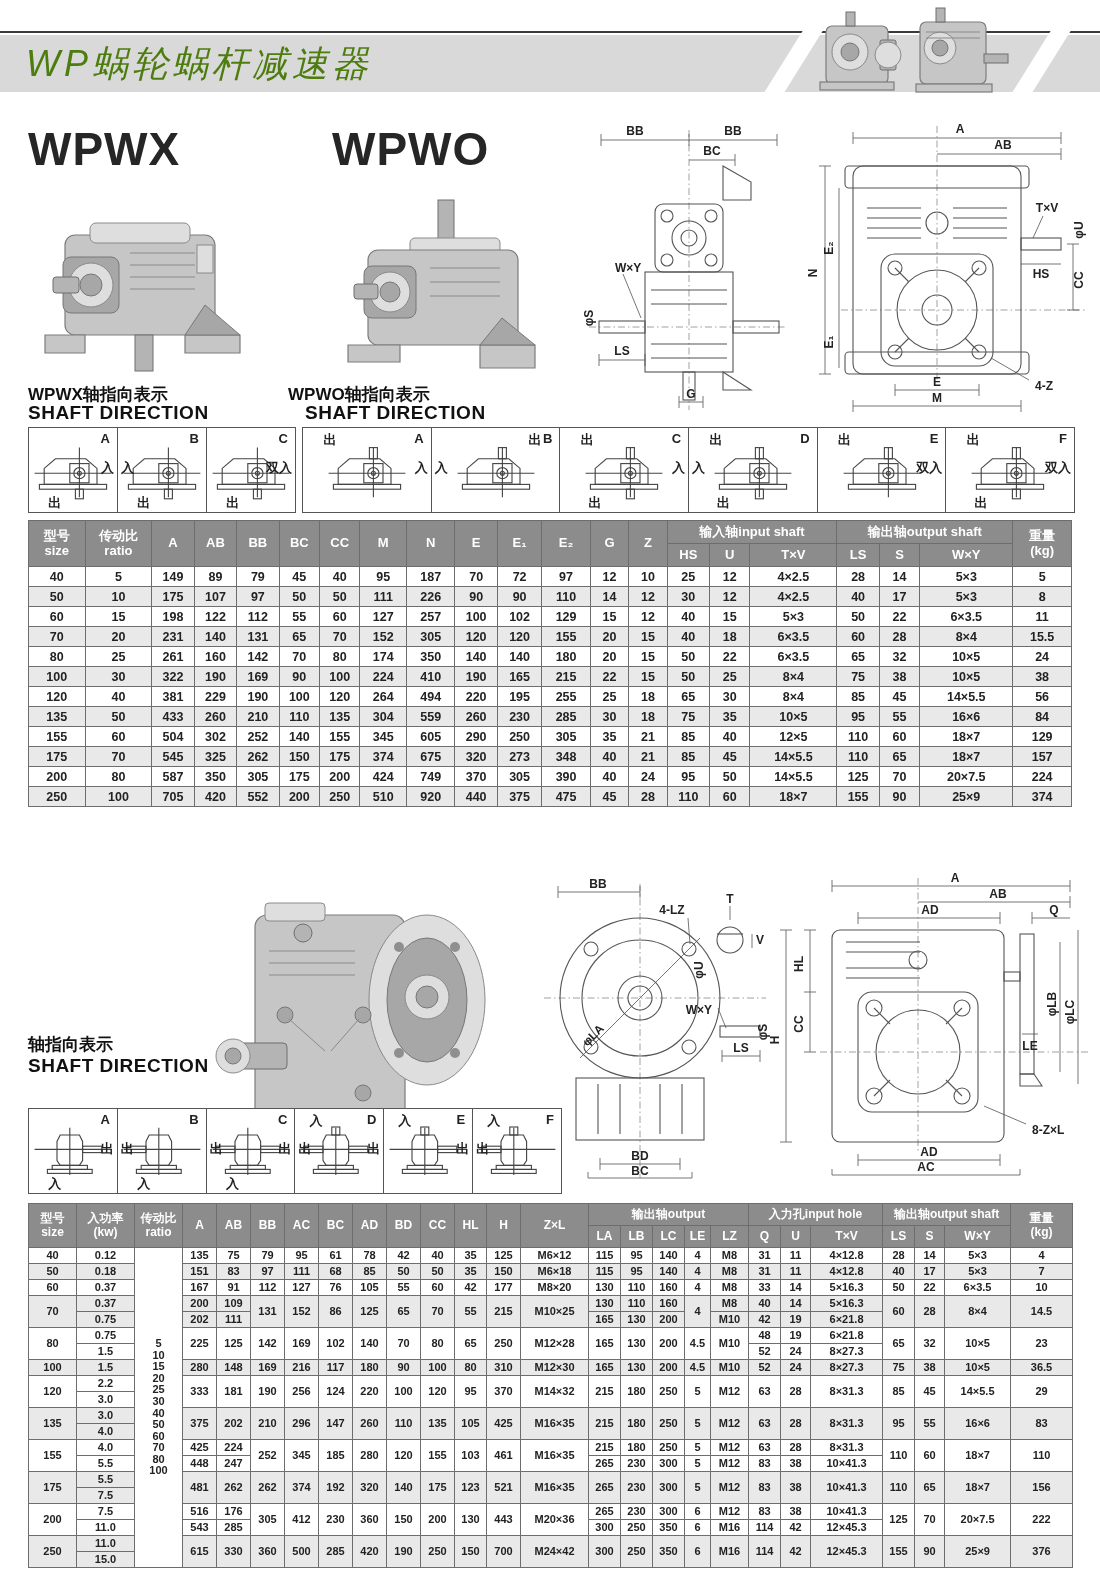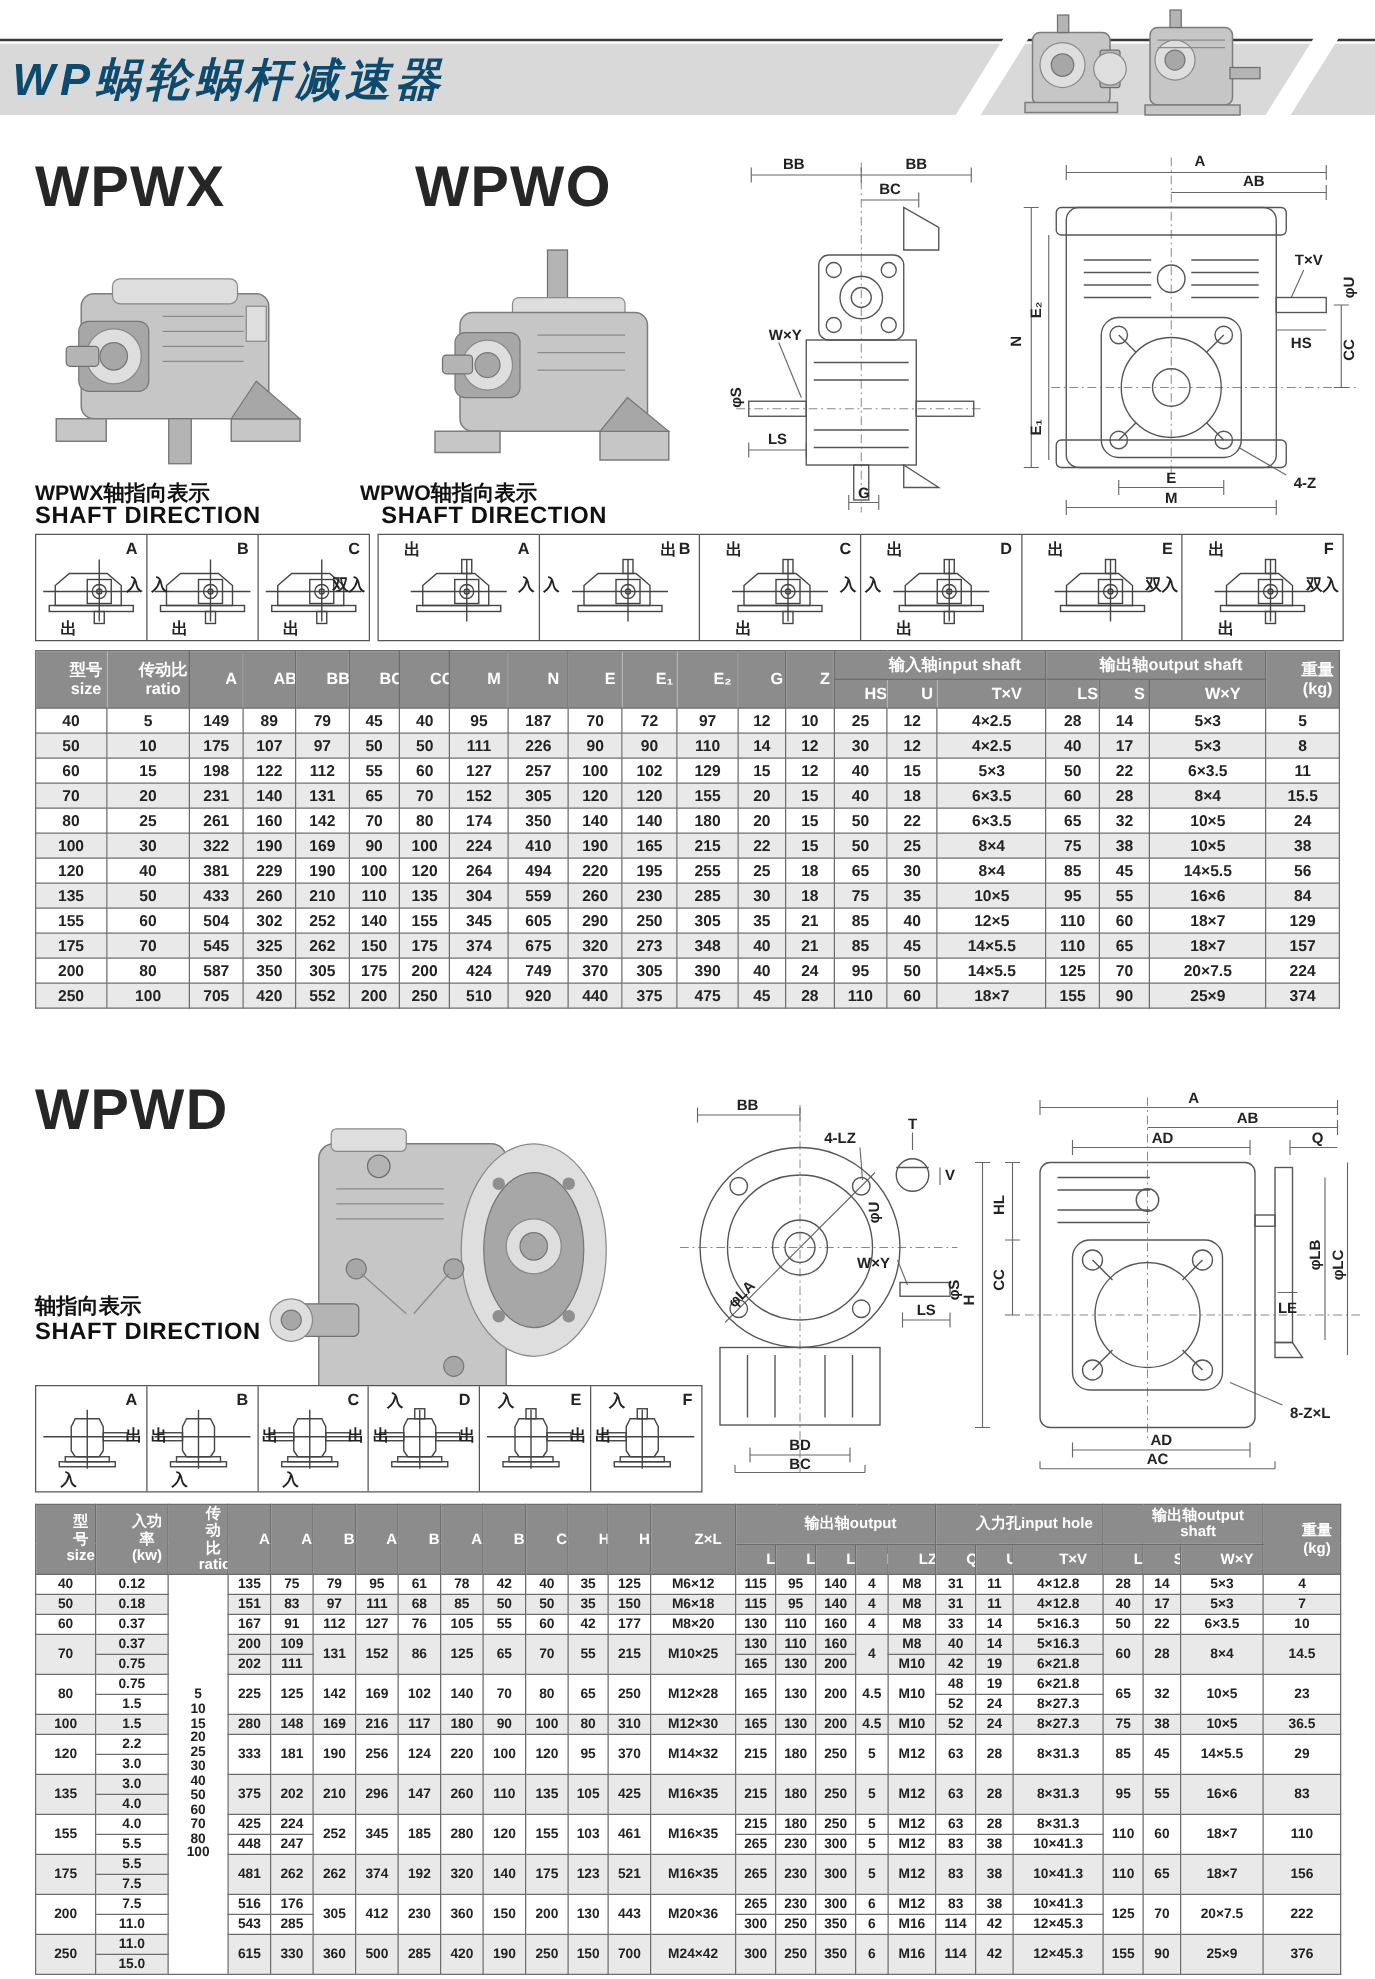--- a/index.html
+++ b/index.html
@@ -2,37 +2,37 @@
 <html><head>
 <meta charset="utf-8">
 <style>
   html,body{margin:0;padding:0;background:#fff;font-family:"Liberation Sans",sans-serif;color:#222;}
   #page{position:relative;width:1100px;height:1583px;background:#fff;overflow:hidden;margin:0 auto;}
   .abs{position:absolute;}
   .topline{left:0;top:31px;width:1100px;height:2px;background:#3a3a3a;}
   .band{left:0;top:35px;width:1100px;height:57px;background:#d9d9d9;}
   .slash{position:absolute;top:-6px;height:70px;width:20px;background:#fff;transform:skewX(-32deg);}
   .s1{left:782px;} .s2{left:1030px;}
-  .pagetitle{left:10px;top:40px;font-size:36px;font-weight:bold;font-style:italic;letter-spacing:4px;color:#0c4a6e;white-space:nowrap;}
+  .pagetitle{left:26px;top:40px;font-size:36px;font-weight:normal;font-style:italic;letter-spacing:4px;color:#4d7c0f;white-space:nowrap;}
   .h2{font-size:46px;font-weight:bold;color:#262626;letter-spacing:1px;text-align:right;}
   .dirzh{font-size:17px;font-weight:bold;color:#111;}
   .diren{font-size:19px;font-weight:bold;color:#111;letter-spacing:0.5px;}
   .strip{display:flex;border:1.5px solid #555;background:#fff;box-sizing:border-box;}
   .sd-cell{position:relative;flex:1;border-right:1px solid #555;}
   .sd-cell:last-child{border-right:none;}
   .sd-cell svg{position:absolute;left:50%;top:50%;width:80px;height:60px;transform:translate(-50%,-46%);}
   .sil{fill:none;stroke:#444;stroke-width:1.4;}
   .sd-letter{position:absolute;right:7px;top:3px;font-size:13px;font-weight:bold;}
   .sd-m{position:absolute;font-size:13px;font-weight:bold;line-height:1;}
   .p-tl{left:16%;top:5px;} .p-tr{right:14%;top:5px;}
   .p-l{left:3px;top:50%;transform:translateY(-70%);} .p-r{right:3px;top:50%;transform:translateY(-70%);}
   .p-bl{left:22%;bottom:3px;}
   table{border-collapse:collapse;table-layout:fixed;background:#fff;}
   th,td{border:1px solid #6d6d6d;text-align:center;padding:0;overflow:hidden;}
-  th{background:#8c8c8c;color:#fff;font-weight:bold;white-space:pre-line;line-height:1.15;padding-left:24px;}
+  th{background:#8c8c8c;color:#fff;font-weight:bold;white-space:pre-line;line-height:1.15;}
   #t1host th{font-size:13px;height:22px;}
   #t1host td{font-size:12.5px;font-weight:bold;height:19px;}
   #t2host th{font-size:12px;height:21px;}
   #t2host td{font-size:11px;font-weight:bold;height:15px;line-height:1.05;}
   tr.g td{background:#e9e9e9;}
   td.ratio{background:#fff;white-space:pre-line;line-height:25px;font-size:11.5px;vertical-align:middle;}
   .tech{stroke:#555;stroke-width:1.1;fill:none;}
   .dim{stroke:#666;stroke-width:0.9;fill:none;}
   .cl{stroke:#888;stroke-width:0.8;fill:none;stroke-dasharray:7 3 1.5 3;}
   .lbl{font-family:"Liberation Sans",sans-serif;font-size:12px;font-weight:bold;fill:#222;}
@@ -727,21 +727,20 @@
             <td>18×7</td>
             <td>155</td>
             <td>90</td>
             <td>25×9</td>
             <td>374</td>
           </tr>
         </tbody>
       </table>
     </div>
 
-  <div class="abs h2" style="left:28px;top:860px">WPWD</div>
 
   <svg class="abs" style="left:185px;top:885px" width="320" height="300" viewBox="0 0 320 300">
     <rect class="photo-body" x="70" y="30" width="150" height="210" rx="12"></rect>
     <rect class="photo-lite" x="80" y="18" width="60" height="18" rx="4"></rect>
     <circle class="photo-shaft" cx="118" cy="48" r="9"></circle>
     <g stroke="#8a8a8a">
         <line x1="84" y1="66" x2="170" y2="66"></line>
         <line x1="84" y1="78" x2="170" y2="78"></line>
         <line x1="84" y1="90" x2="170" y2="90"></line>
       </g>

